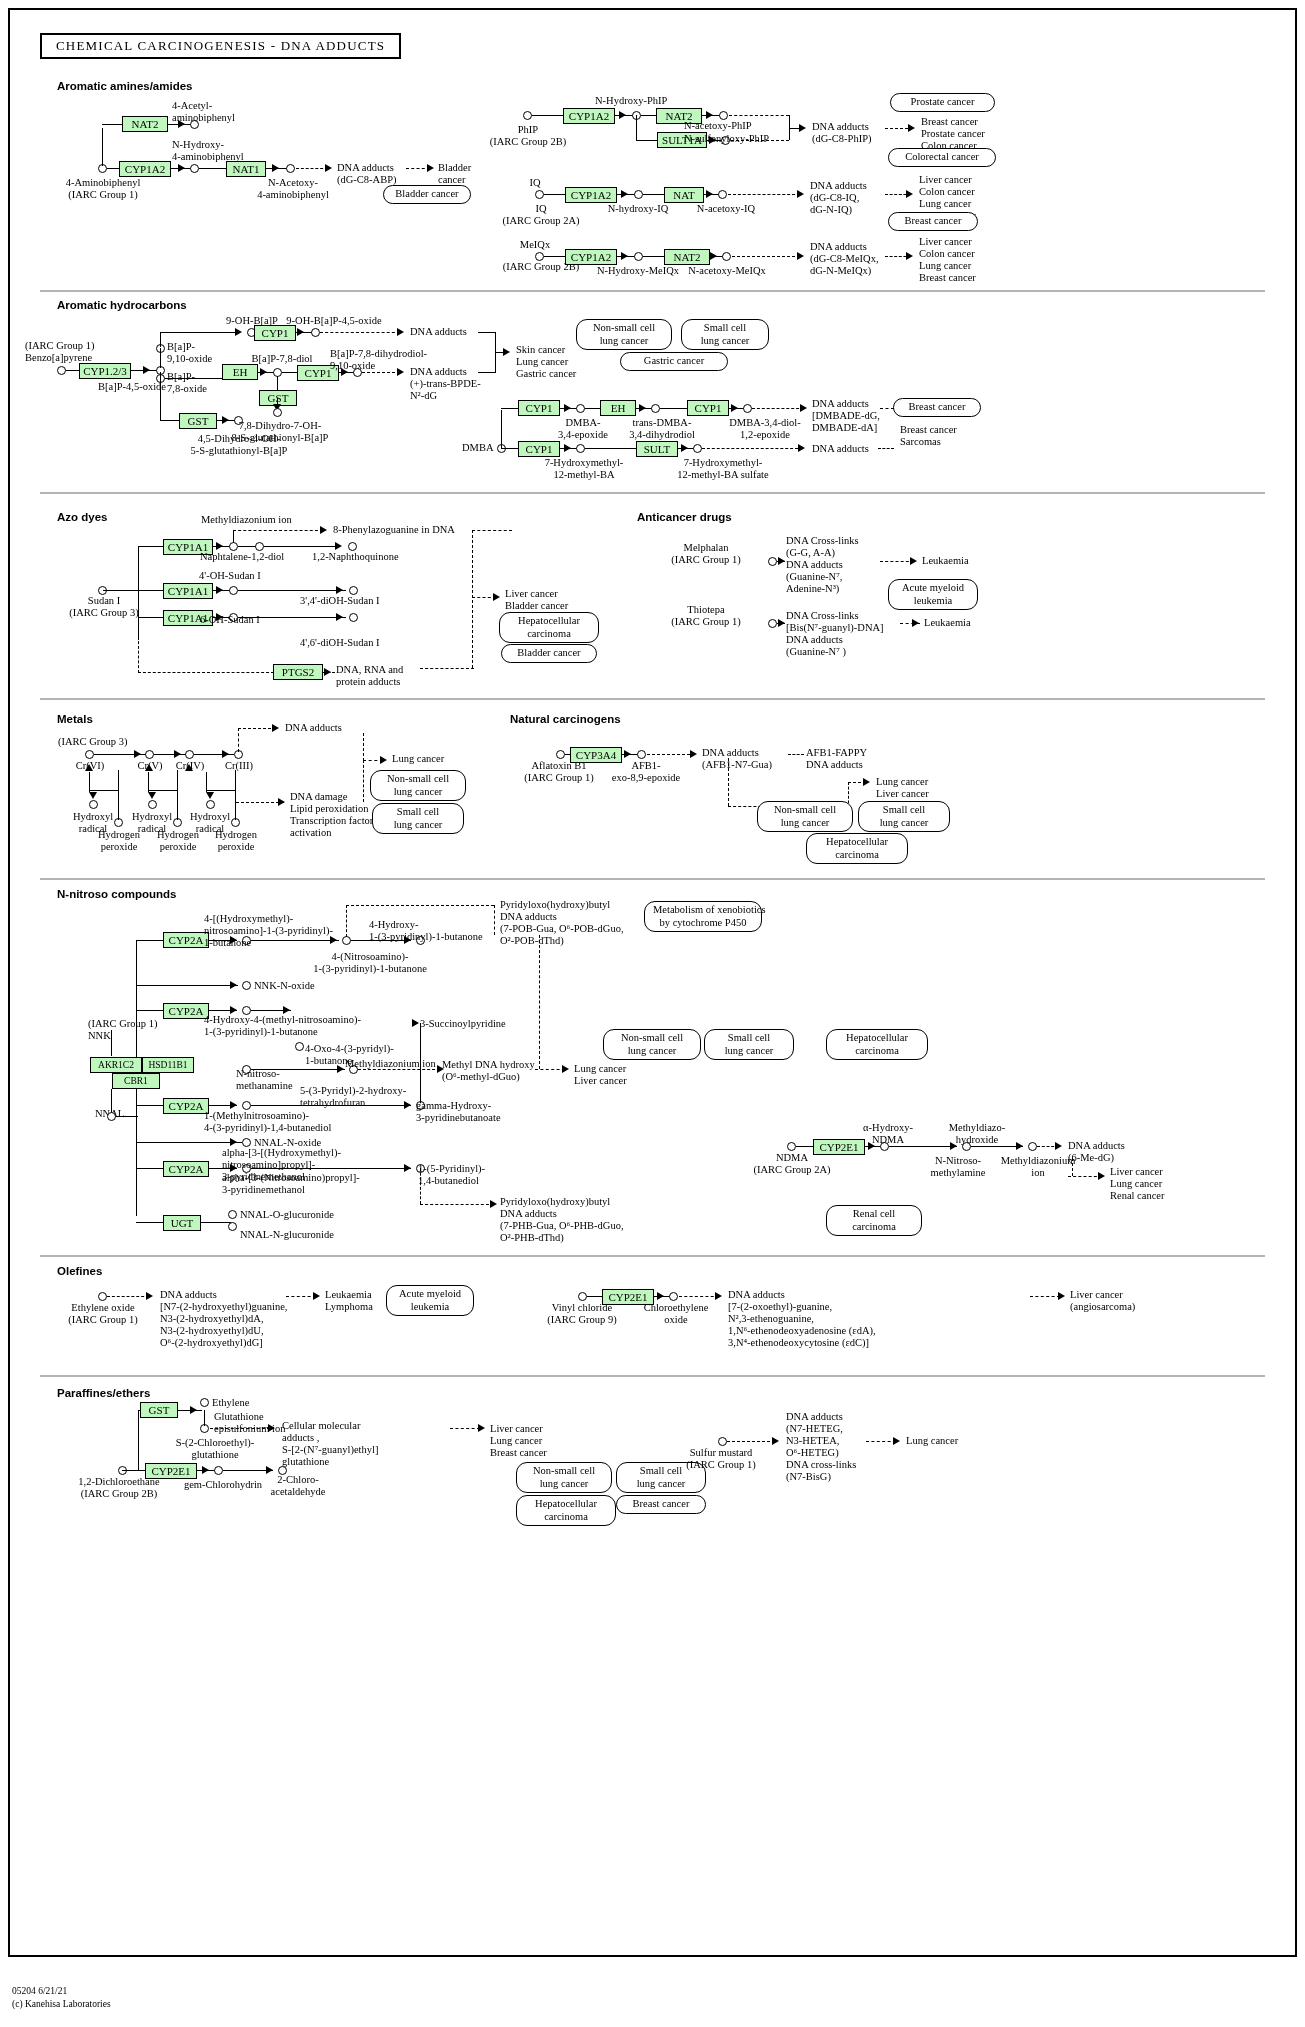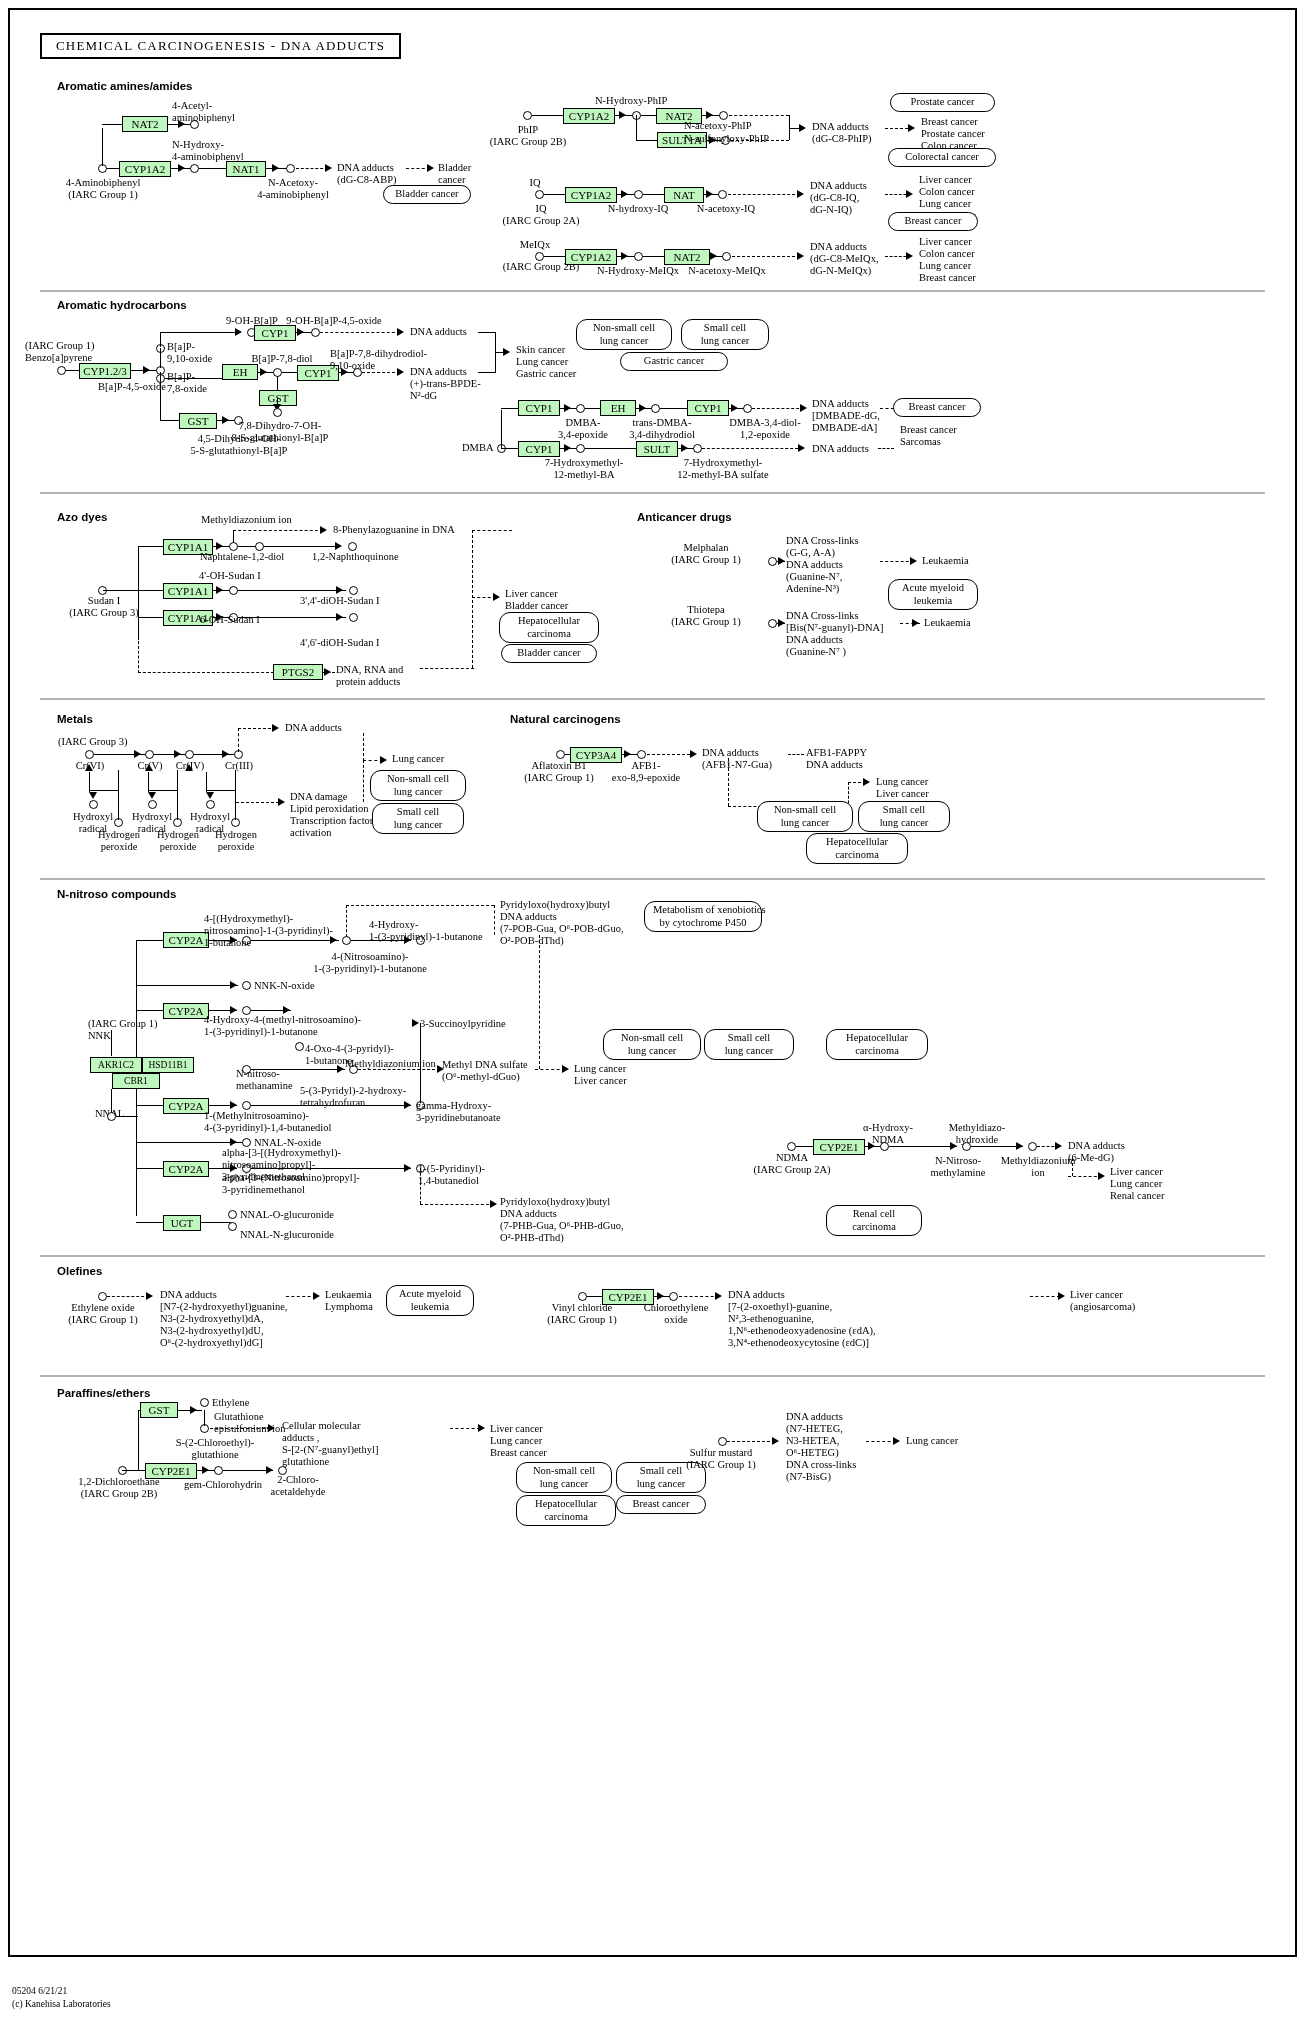--- a/index.html
+++ b/index.html
@@ -620,21 +620,21 @@
   <div class="cpd" style="left:242px;top:1065px;"></div>
   <div class="lbl c" style="left:232px;top:1065px;width:1px;"></div>
   <div class="lbl" style="left:236px;top:1068px;">N-nitroso-
 methanamine</div>
   <div class="hl" style="left:251px;top:1069px;width:94px;"></div>
   <div class="ar" style="left:337px;top:1065px;"></div>
   <div class="cpd" style="left:349px;top:1065px;"></div>
   <div class="lbl" style="left:345px;top:1058px;">Methyldiazonium ion</div>
   <div class="hd" style="left:358px;top:1069px;width:82px;"></div>
   <div class="ar" style="left:437px;top:1065px;"></div>
-  <div class="lbl" style="left:442px;top:1059px;">Methyl DNA sulfate
+  <div class="lbl" style="left:442px;top:1059px;">Methyl DNA hydroxy
 (O⁶-methyl-dGuo)</div>
   <div class="hd" style="left:535px;top:1069px;width:30px;"></div>
   <div class="ar" style="left:562px;top:1065px;"></div>
   <div class="lbl" style="left:574px;top:1063px;">Lung cancer
 Liver cancer</div>
 
   <div class="vd" style="left:539px;top:935px;height:134px;"></div>
 
   <div class="enz" style="left:90px;top:1057px;width:52px;font-size:9.5px;">AKR1C2</div>
   <div class="enz" style="left:142px;top:1057px;width:52px;font-size:9.5px;">HSD11B1</div>
@@ -760,21 +760,21 @@
 O⁶-(2-hydroxyethyl)dG]</div>
   <div class="hd" style="left:286px;top:1296px;width:30px;"></div>
   <div class="ar" style="left:313px;top:1292px;"></div>
   <div class="lbl" style="left:325px;top:1289px;">Leukaemia
 Lymphoma</div>
   <div class="maplink" style="left:386px;top:1285px;width:88px;">Acute myeloid
 leukemia</div>
 
   <div class="cpd" style="left:578px;top:1292px;"></div>
   <div class="lbl c" style="left:518px;top:1302px;width:128px;">Vinyl chloride
-(IARC Group 1)</div>
+(IARC Group 9)</div>
   <div class="hl" style="left:587px;top:1296px;width:16px;"></div>
   <div class="enz" style="left:602px;top:1289px;width:52px;">CYP2E1</div>
   <div class="hl" style="left:654px;top:1296px;width:22px;"></div>
   <div class="ar" style="left:657px;top:1292px;"></div>
   <div class="cpd" style="left:669px;top:1292px;"></div>
   <div class="lbl c" style="left:628px;top:1302px;width:96px;">Chloroethylene
 oxide</div>
   <div class="hd" style="left:679px;top:1296px;width:40px;"></div>
   <div class="ar" style="left:715px;top:1292px;"></div>
   <div class="lbl" style="left:728px;top:1289px;">DNA adducts

